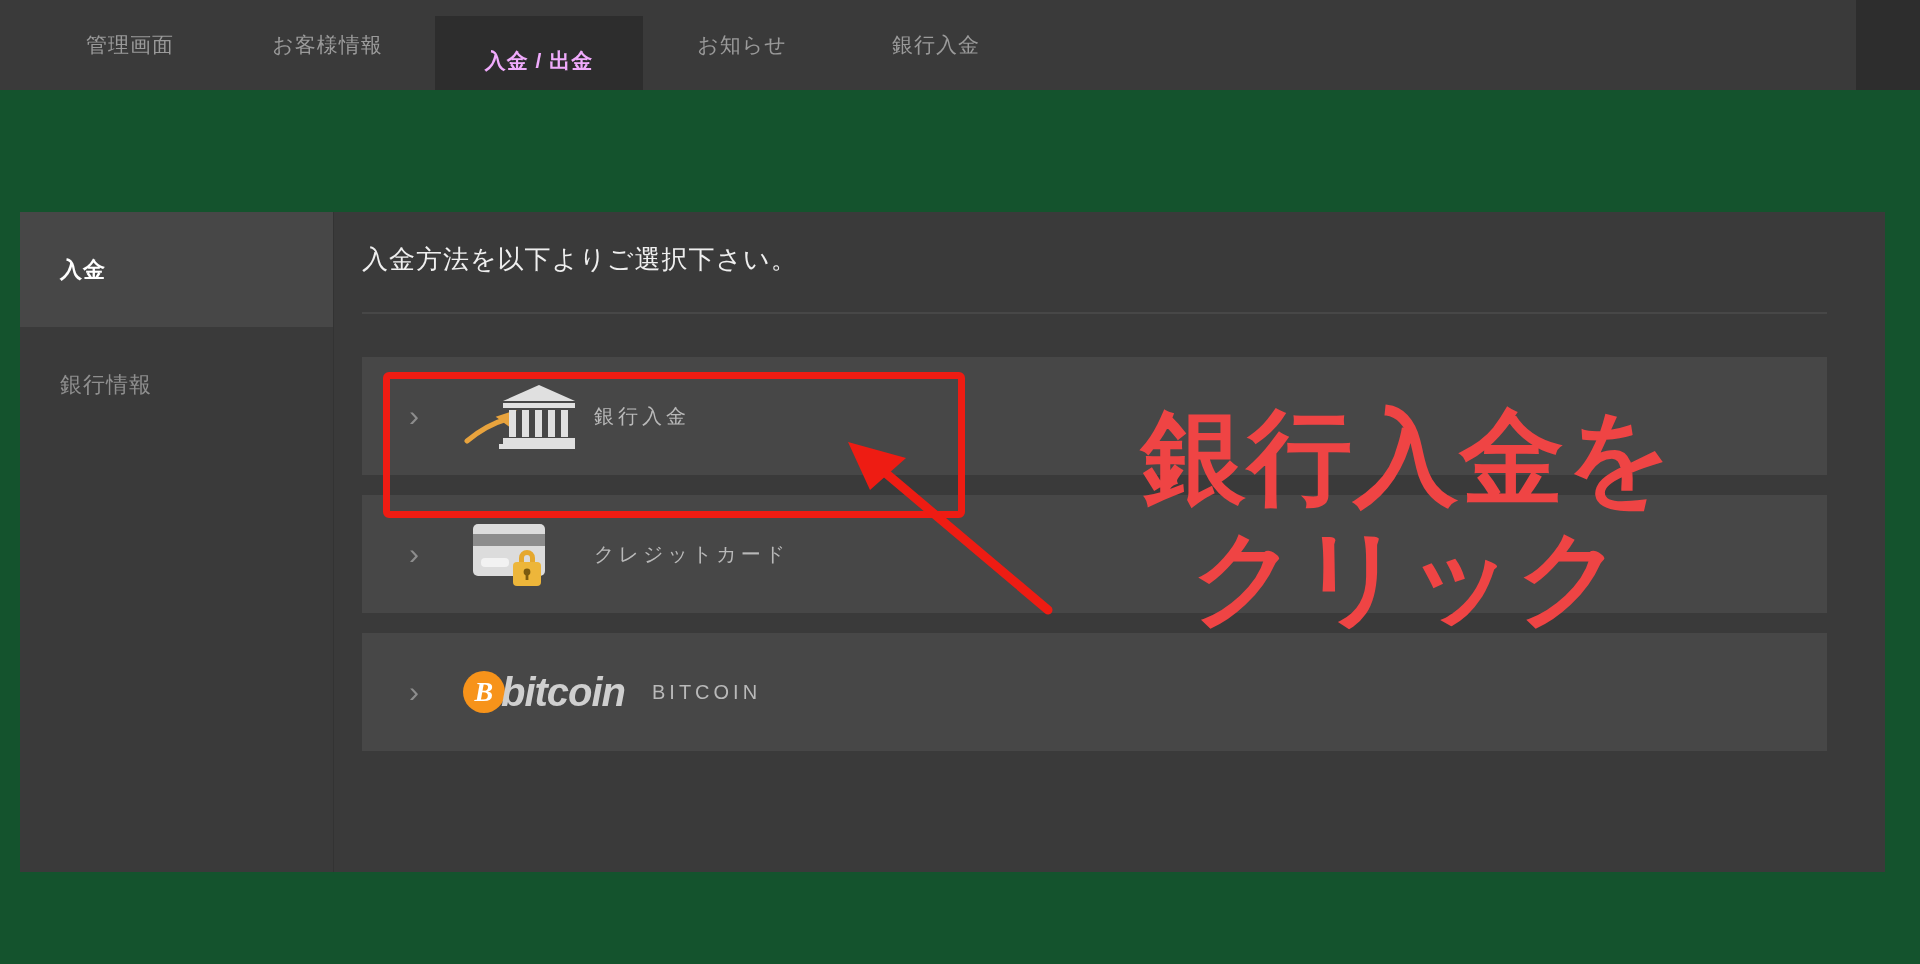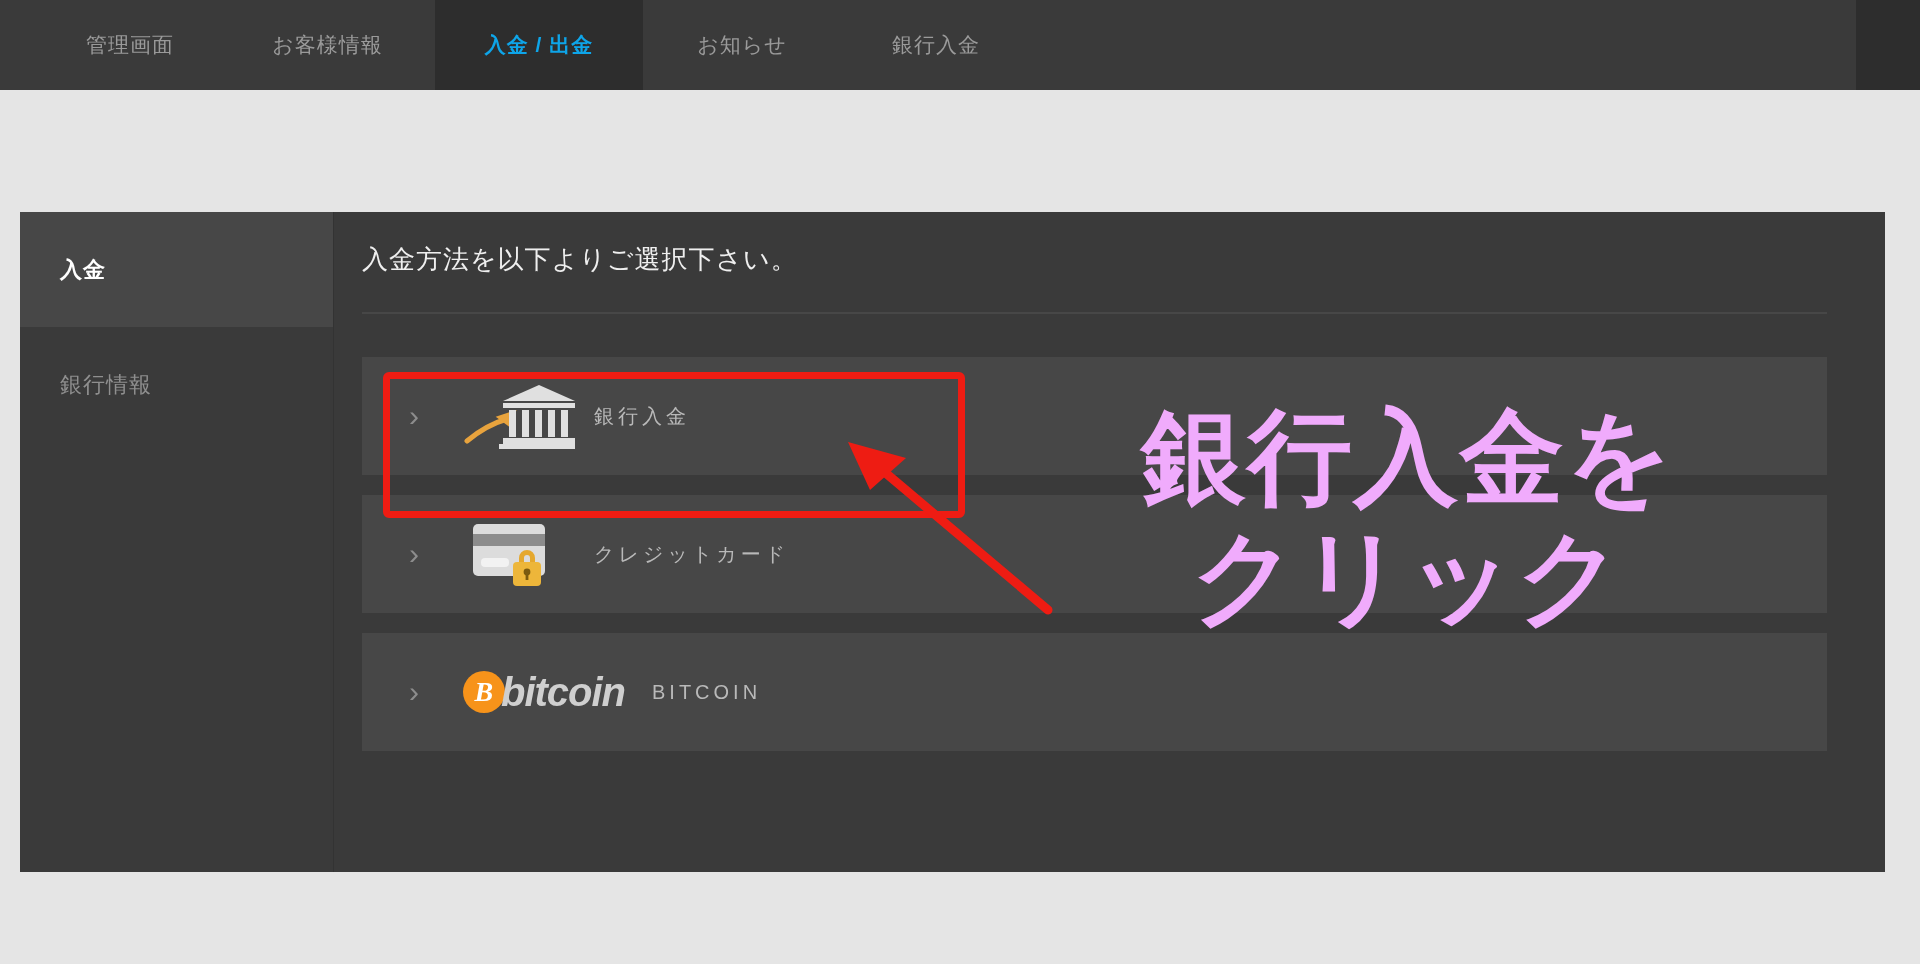--- a/index.html
+++ b/index.html
@@ -17,26 +17,26 @@
     display:flex;align-items:flex-start;
   }
   .tab{
     display:flex;align-items:center;justify-content:center;
     font-size:21px;color:#9a9a9a;letter-spacing:1px;
     padding:0 18px;height:90px;box-sizing:border-box;
     white-space:nowrap;cursor:pointer;
   }
   .tab.spacer{width:40px;padding:0;}
   .tab.active{
-    background:#2d2d2d;color:#0ea5e9;font-weight:bold;
+    background:#2d2d2d;color:#f0abfc;font-weight:bold;margin-top:16px;
   }
   
   .page{
     position:absolute;left:0;top:90px;width:1920px;height:874px;
-    background:#e5e5e5;
+    background:#14532d;
   }
   .panel{
     position:absolute;left:20px;top:122px;width:1865px;height:660px;
     background:#3a3a3a;
   }
   
   .sidebar{
     position:absolute;left:0;top:0;width:313px;height:660px;
     background:#3a3a3a;
     border-right:1px solid #333;
@@ -103,21 +103,21 @@
     position:absolute;left:383px;top:372px;width:582px;height:146px;
     border:7px solid #ee1c13;border-radius:6px;
     box-sizing:border-box;pointer-events:none;
   }
   .arrow-svg{
     position:absolute;left:820px;top:420px;pointer-events:none;
   }
   .note{
     position:absolute;left:1048px;top:398px;
     width:720px;
-    color:#f0abfc;
+    color:#ef4444;
     font-weight:bold;
     font-size:104px;
     line-height:1.15;
     letter-spacing:2px;
     text-align:center;
     pointer-events:none;
     font-family:"DejaVu Sans","Liberation Sans",sans-serif;
   }
   .note .l2{display:block;}
 </style>

